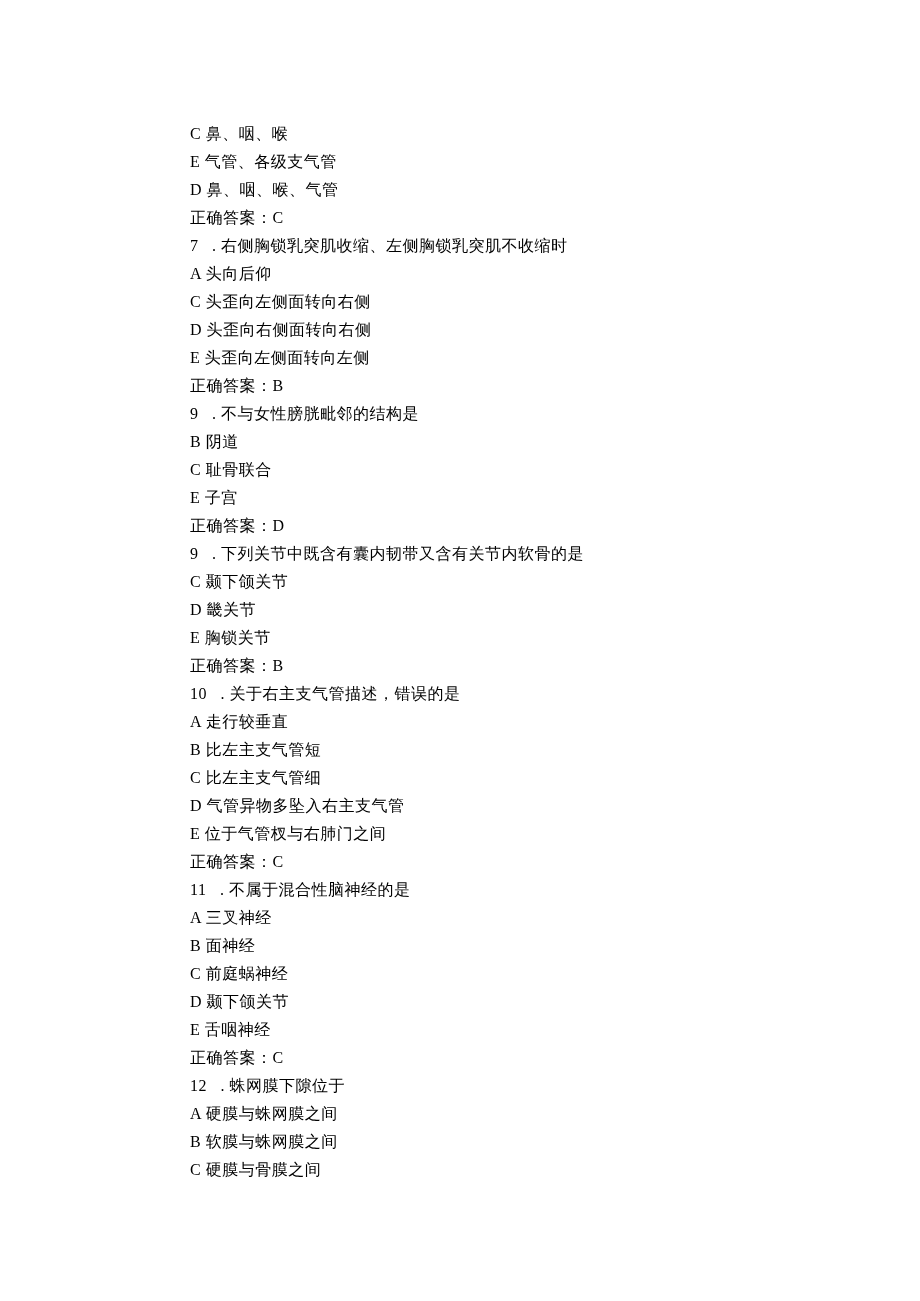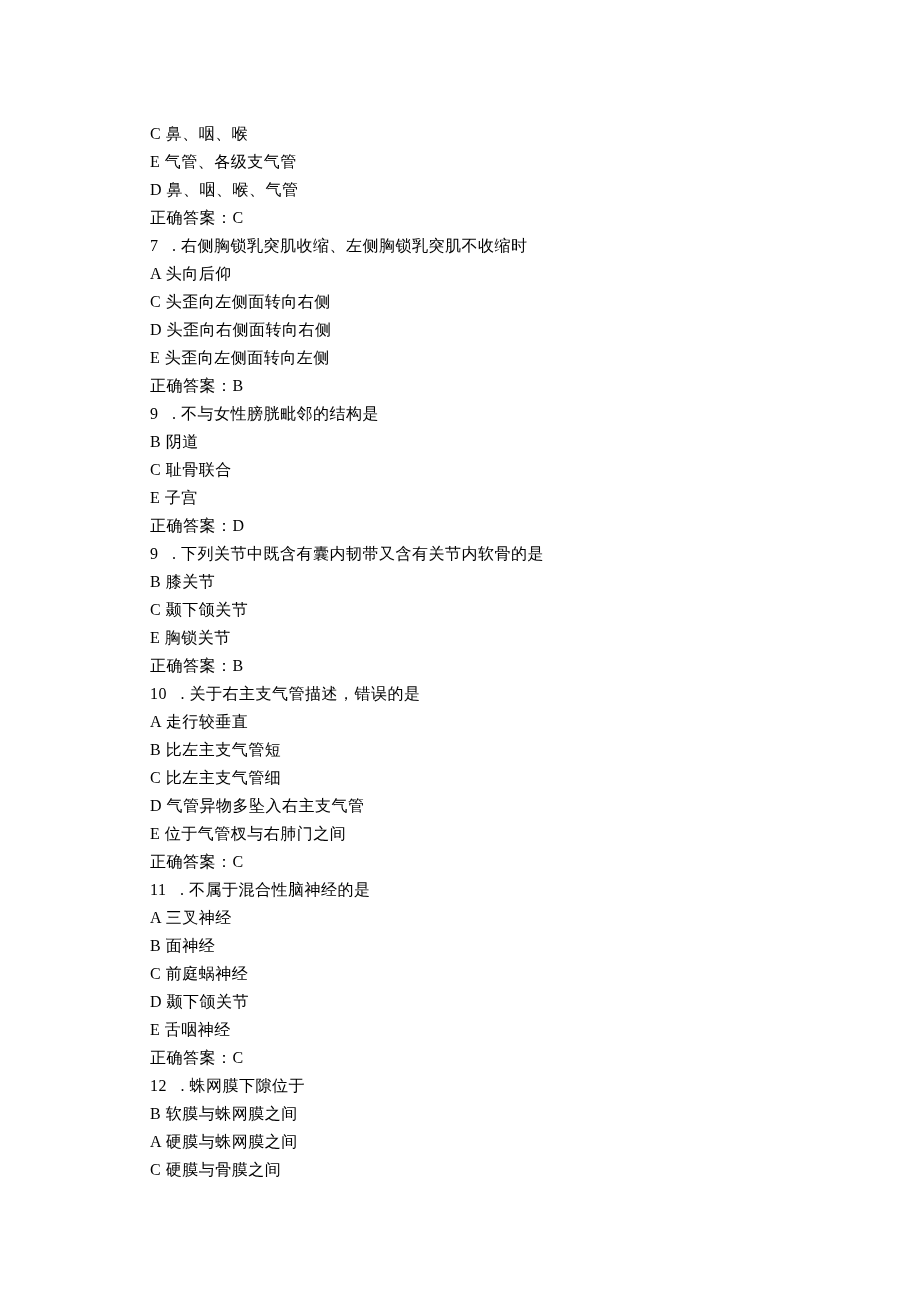--- a/index.html
+++ b/index.html
@@ -14,20 +14,21 @@
   .page {
     width: 920px;
     min-height: 1301px;
     box-sizing: border-box;
     padding: 120px 150px 80px 150px;
   }
   .line {
     display: block;
     white-space: pre-wrap;
     letter-spacing: 0.5px;
+    margin-left: 40px;
   }
 </style>
 </head>
 <body>
 
 <div class="page">
   <span class="line">C 鼻、咽、喉</span>
   <span class="line">E 气管、各级支气管</span>
   <span class="line">D 鼻、咽、喉、气管</span>
   <span class="line">正确答案：C</span>
@@ -36,35 +37,35 @@
   <span class="line">C 头歪向左侧面转向右侧</span>
   <span class="line">D 头歪向右侧面转向右侧</span>
   <span class="line">E 头歪向左侧面转向左侧</span>
   <span class="line">正确答案：B</span>
   <span class="line">9   . 不与女性膀胱毗邻的结构是</span>
   <span class="line">B 阴道</span>
   <span class="line">C 耻骨联合</span>
   <span class="line">E 子宫</span>
   <span class="line">正确答案：D</span>
   <span class="line">9   . 下列关节中既含有囊内韧带又含有关节内软骨的是</span>
-  <span class="line">B 膝关节</span>
   <span class="line">C 颞下颌关节</span>
+  <span class="line">D 畿关节</span>
   <span class="line">E 胸锁关节</span>
   <span class="line">正确答案：B</span>
   <span class="line">10   . 关于右主支气管描述，错误的是</span>
   <span class="line">A 走行较垂直</span>
   <span class="line">B 比左主支气管短</span>
   <span class="line">C 比左主支气管细</span>
   <span class="line">D 气管异物多坠入右主支气管</span>
   <span class="line">E 位于气管杈与右肺门之间</span>
   <span class="line">正确答案：C</span>
   <span class="line">11   . 不属于混合性脑神经的是</span>
   <span class="line">A 三叉神经</span>
   <span class="line">B 面神经</span>
   <span class="line">C 前庭蜗神经</span>
   <span class="line">D 颞下颌关节</span>
   <span class="line">E 舌咽神经</span>
   <span class="line">正确答案：C</span>
   <span class="line">12   . 蛛网膜下隙位于</span>
+  <span class="line">A 硬膜与蛛网膜之间</span>
   <span class="line">B 软膜与蛛网膜之间</span>
-  <span class="line">A 硬膜与蛛网膜之间</span>
   <span class="line">C 硬膜与骨膜之间</span>
 </div>
 
 </body></html>

